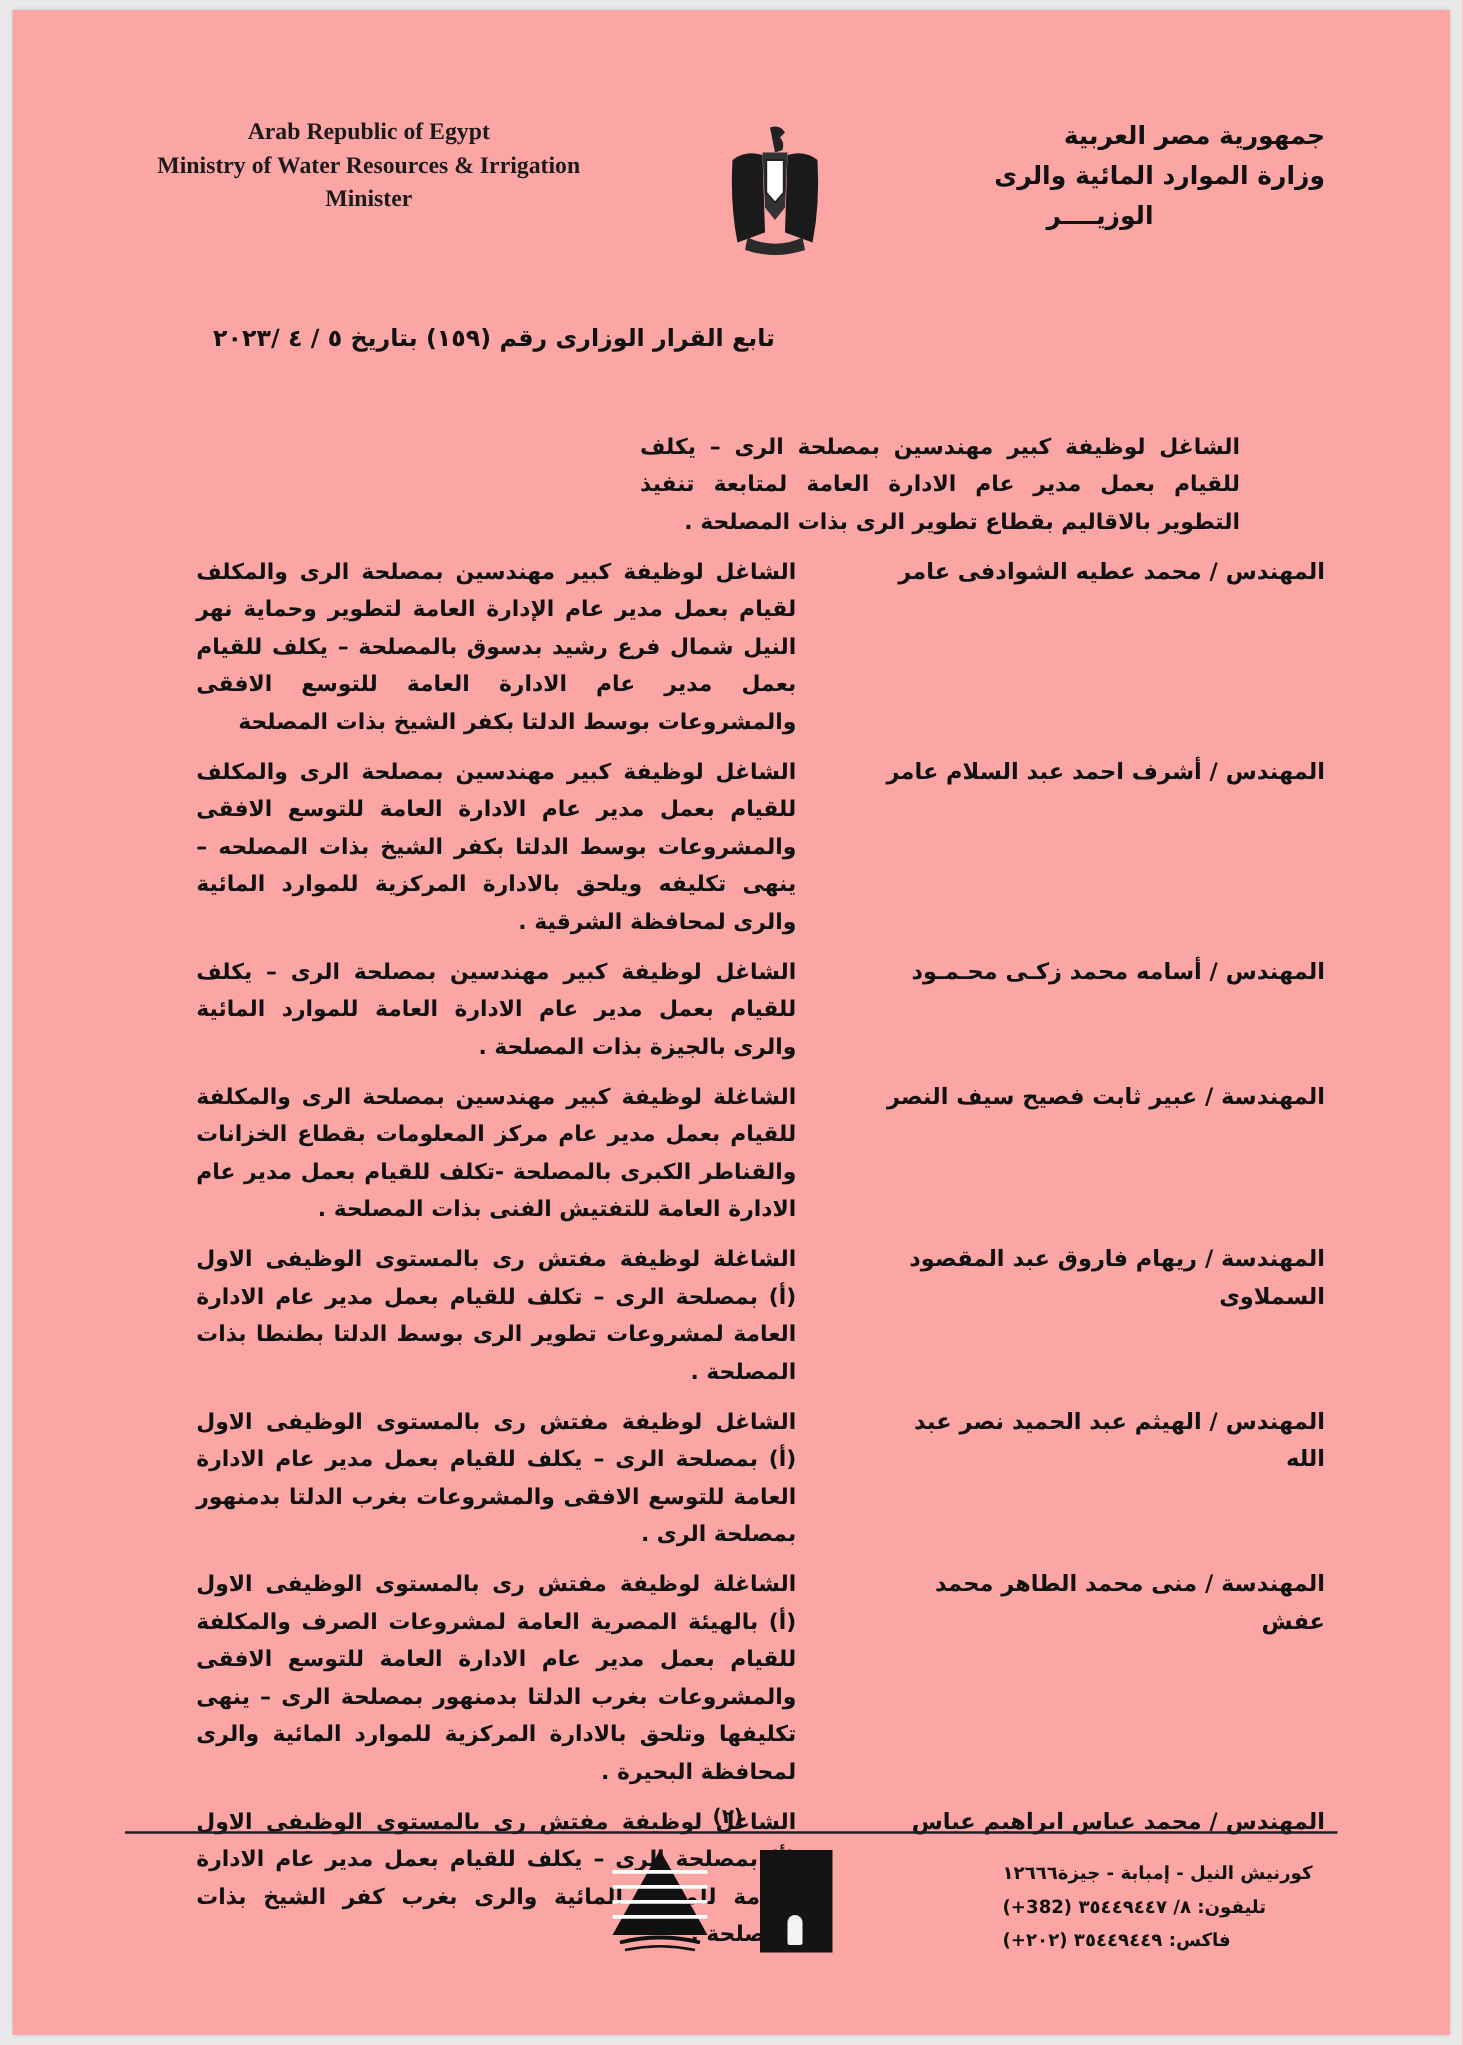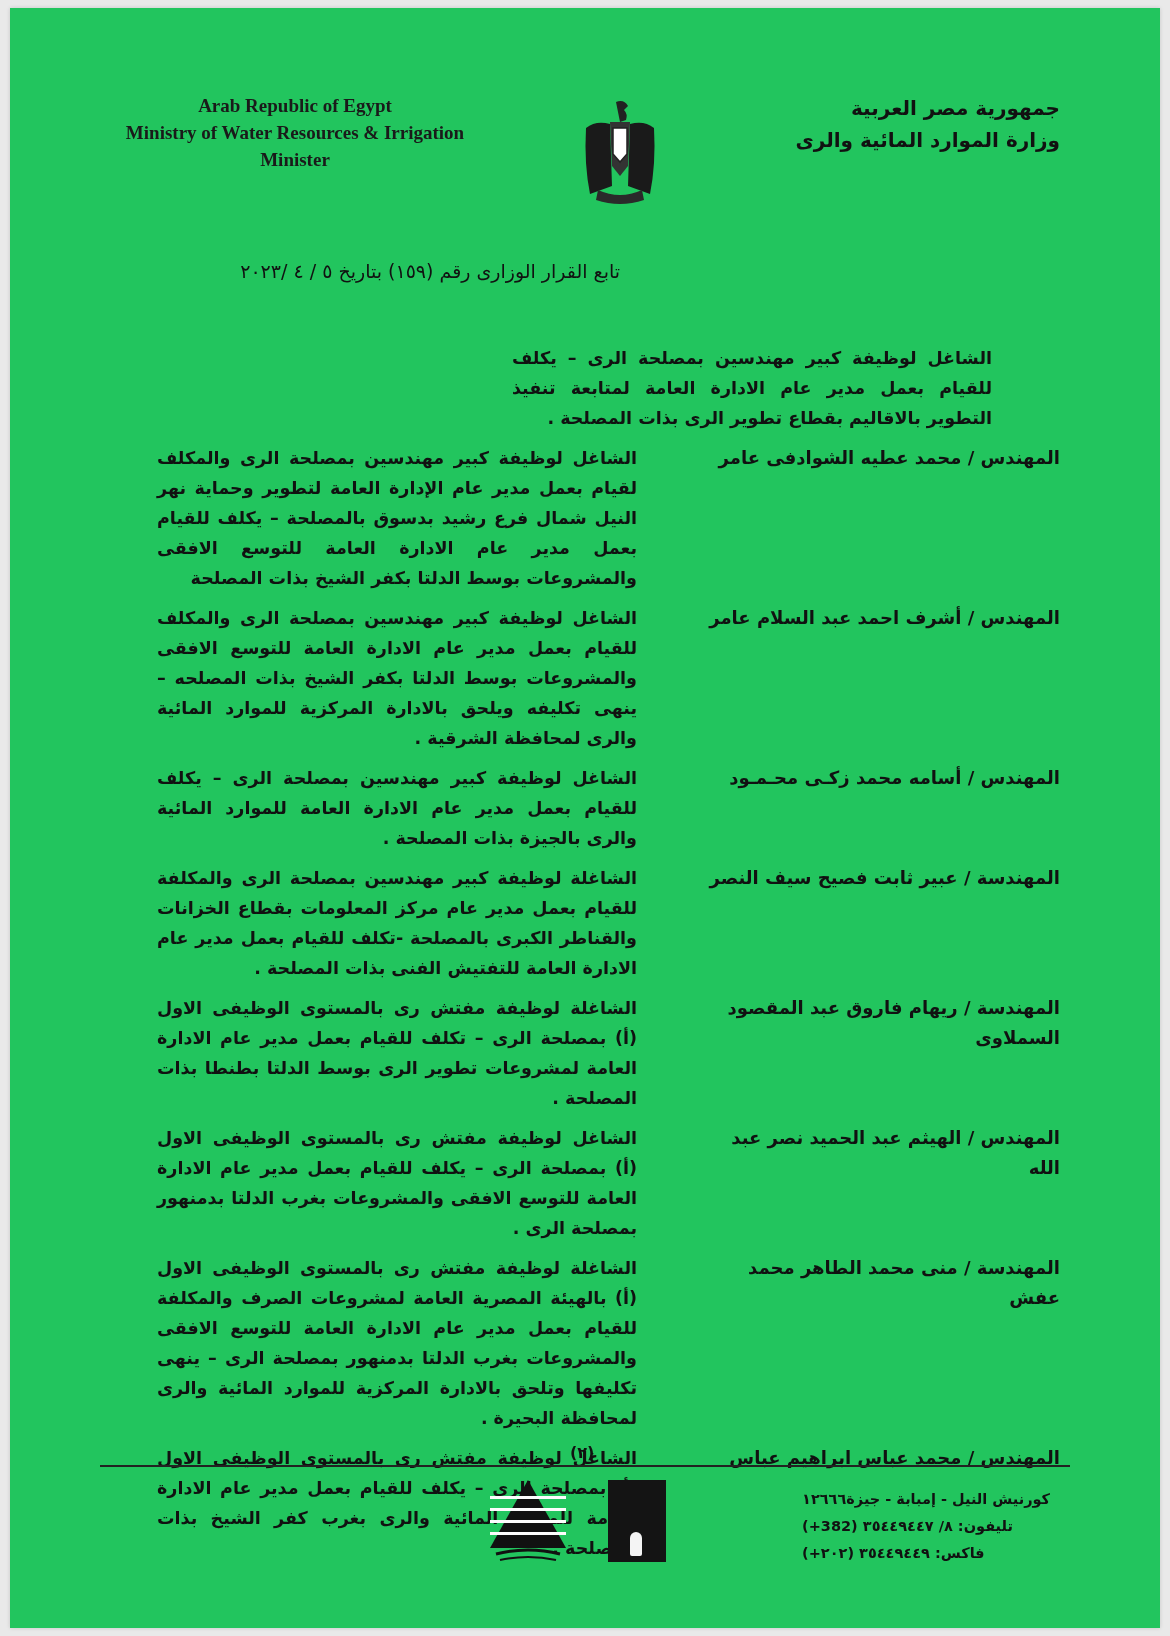--- a/index.html
+++ b/index.html
@@ -3,36 +3,36 @@
 <meta charset="utf-8">
 <style>
   html, body { margin: 0; padding: 0; }
   body {
     width: 1170px; height: 1636px; background: #e9e9e9;
     position: relative; overflow: hidden;
     font-family: "DejaVu Sans", sans-serif; color: #111;
   }
   .page {
     position: absolute; left: 10px; top: 8px; width: 1150px; height: 1620px;
-    background: #22c55e; box-shadow: 0 0 4px rgba(0,0,0,0.15);
+    background: #fca5a5; box-shadow: 0 0 4px rgba(0,0,0,0.15);
   }
   .hdr-en {
     position: absolute; left: 90px; top: 84px; width: 390px;
     text-align: center; font-family: "Liberation Serif", serif; font-weight: bold;
     font-size: 19px; line-height: 27px; color: #1a1a1a;
   }
   .hdr-ar {
     position: absolute; right: 100px; top: 84px; width: 320px;
     text-align: right; direction: rtl; font-weight: bold; font-size: 20px; line-height: 32px;
   }
   .hdr-ar .c { text-align: center; padding-right: 40px; }
   .eagle { position: absolute; left: 572px; top: 90px; width: 76px; height: 110px; }
   .ref-line {
     position: absolute; right: 540px; top: 252px; direction: rtl;
-    font-weight: normal; font-size: 19px; white-space: nowrap;
+    font-weight: bold; font-size: 19px; white-space: nowrap;
   }
   .entries { position: absolute; left: 100px; top: 335px; width: 950px; }
   .entry { display: flex; direction: rtl; margin-bottom: 10px; }
   .entry .name {
     width: 355px; font-weight: bold; font-size: 18px; line-height: 30px;
     padding-top: 0; text-align: right; flex-shrink: 0;
   }
   .entry .desc {
     width: 480px; margin-right: 68px; font-weight: bold; font-size: 17.5px;
     line-height: 30px; text-align: justify; text-align-last: right;
@@ -69,20 +69,21 @@
     <path d="M4 30 q10 -8 24 -4 l2 62 l-22 8 q-6 -30 -4 -66 z" fill="#1a1a1a"></path>
     <path d="M72 30 q-10 -8 -24 -4 l-2 62 l22 8 q6 -30 4 -66 z" fill="#1a1a1a"></path>
     <path d="M28 24 h20 l-2 44 l-8 10 l-8 -10 z" fill="#333"></path>
     <path d="M31 30 h14 v26 l-7 8 l-7 -8 z" fill="#fff" stroke="#222" stroke-width="1.5"></path>
     <path d="M16 92 q22 10 44 0 l2 10 q-24 8 -48 0 z" fill="#2a2a2a"></path>
   </svg>
 
   <div class="hdr-ar">
     <div>جمهورية مصر العربية</div>
     <div>وزارة الموارد المائية والرى</div>
+    <div class="c">الوزيــــر</div>
   </div>
 
   <div class="ref-line">تابع القرار الوزارى رقم (١٥٩) بتاريخ ٥ / ٤ /٢٠٢٣</div>
 
   <div class="entries">
     <div class="entry">
       <div class="desc">الشاغل لوظيفة كبير مهندسين بمصلحة الرى – يكلف للقيام بعمل مدير عام الادارة العامة لمتابعة تنفيذ التطوير بالاقاليم بقطاع تطوير الرى بذات المصلحة .</div>
     </div>
     <div class="entry">
       <div class="name">المهندس / محمد عطيه الشوادفى عامر</div>

